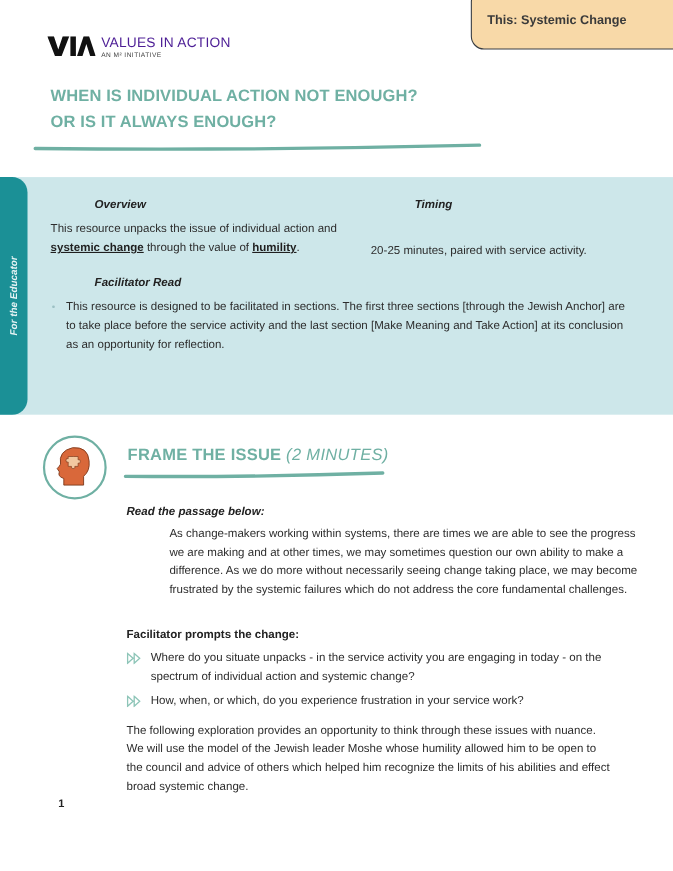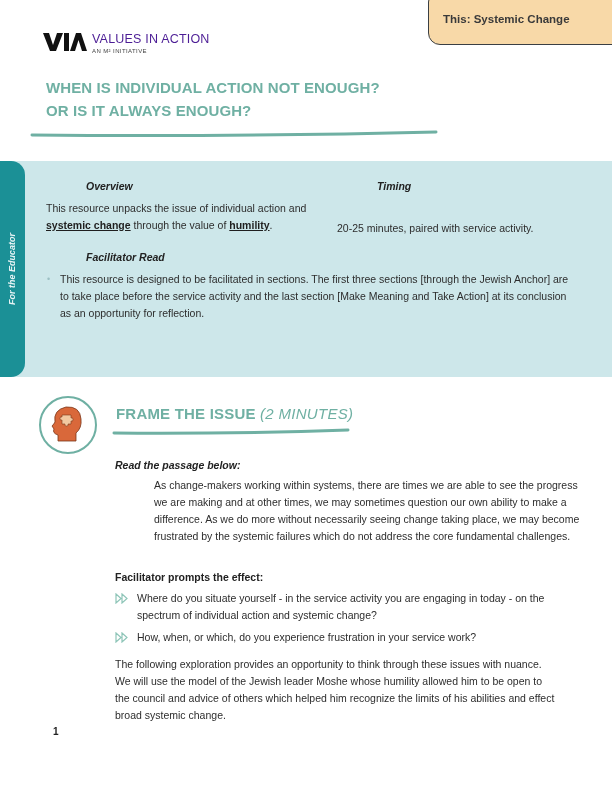--- a/index.html
+++ b/index.html
@@ -118,27 +118,27 @@
   <path d="M29,20 h4 v3 q2,-1 2,1.5 q0,2.5 -2,1.5 v3 h-3 q1,2 -1.5,2 q-2.5,0 -1.5,-2 h-3 v-4 q-2,1 -2,-1.5 q0,-2.5 2,-1.5 v-2 z" fill="#f2c8a0" stroke="#7a3518" stroke-width="0.6"></path>
 </svg>
 <div class="frame-title"><span>FRAME THE ISSUE</span> <span class="dur">(2 MINUTES)</span></div>
 <svg class="frame-rule" viewBox="0 0 238 8" preserveAspectRatio="none">
   <path d="M2,5 Q120,6 236,2" stroke="#6fb0a3" stroke-width="3" fill="none" stroke-linecap="round"></path>
 </svg>
 
 <div class="read-label">Read the passage below:</div>
 <div class="passage">As change-makers working within systems, there are times we are able to see the progress we are making and at other times, we may sometimes question our own ability to make a difference. As we do more without necessarily seeing change taking place, we may become frustrated by the systemic failures which do not address the core fundamental challenges.</div>
 
-<div class="prompts-label">Facilitator prompts the effect:</div>
+<div class="prompts-label">Facilitator prompts the change:</div>
 <ul class="prompts">
   <li>
     <svg class="arrow" viewBox="0 0 15 11">
         <path d="M1,1 L6,5.5 L1,10 Z M7,1 L12,5.5 L7,10 Z" fill="none" stroke="#8ec5b8" stroke-width="1.2"></path>
       </svg>
-    <span>Where do you situate yourself - in the service activity you are engaging in today - on the spectrum of individual action and systemic change?</span>
+    <span>Where do you situate unpacks - in the service activity you are engaging in today - on the spectrum of individual action and systemic change?</span>
   </li>
   <li>
     <svg class="arrow" viewBox="0 0 15 11">
         <path d="M1,1 L6,5.5 L1,10 Z M7,1 L12,5.5 L7,10 Z" fill="none" stroke="#8ec5b8" stroke-width="1.2"></path>
       </svg>
     <span>How, when, or which, do you experience frustration in your service work?</span>
   </li>
 </ul>
 
 <div class="explore">The following exploration provides an opportunity to think through these issues with nuance.  We will use the model of the Jewish leader Moshe whose humility allowed him to be open to the council and advice of others which helped him recognize the limits of his abilities and effect broad systemic change.</div>

